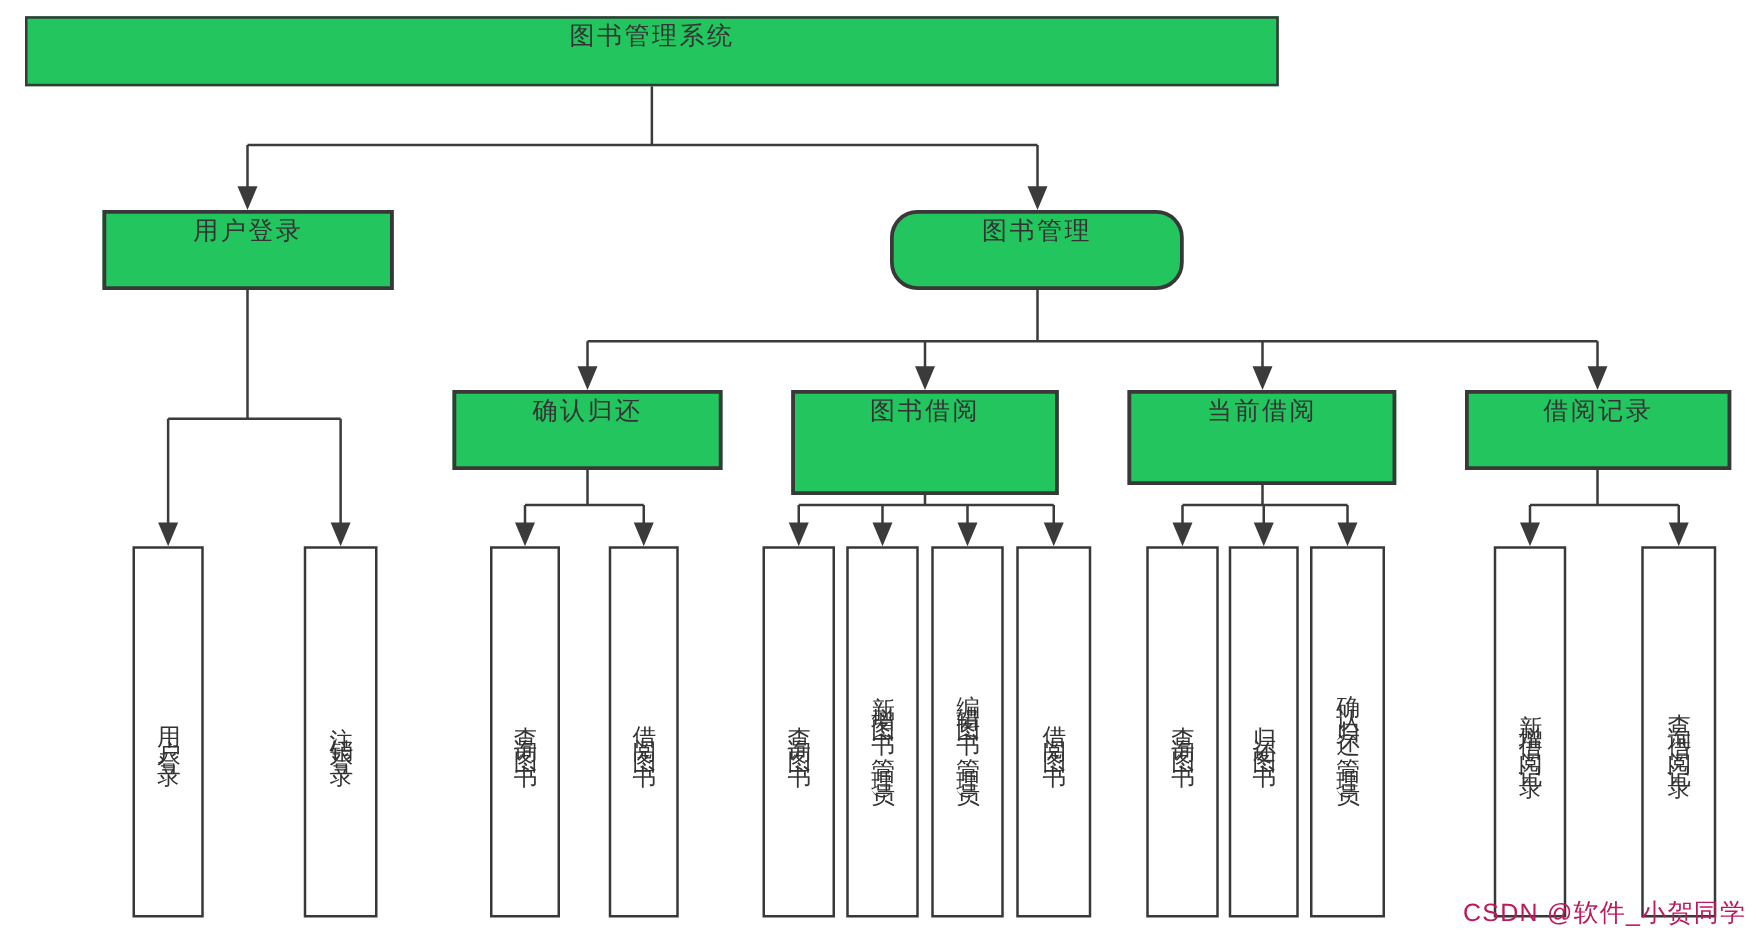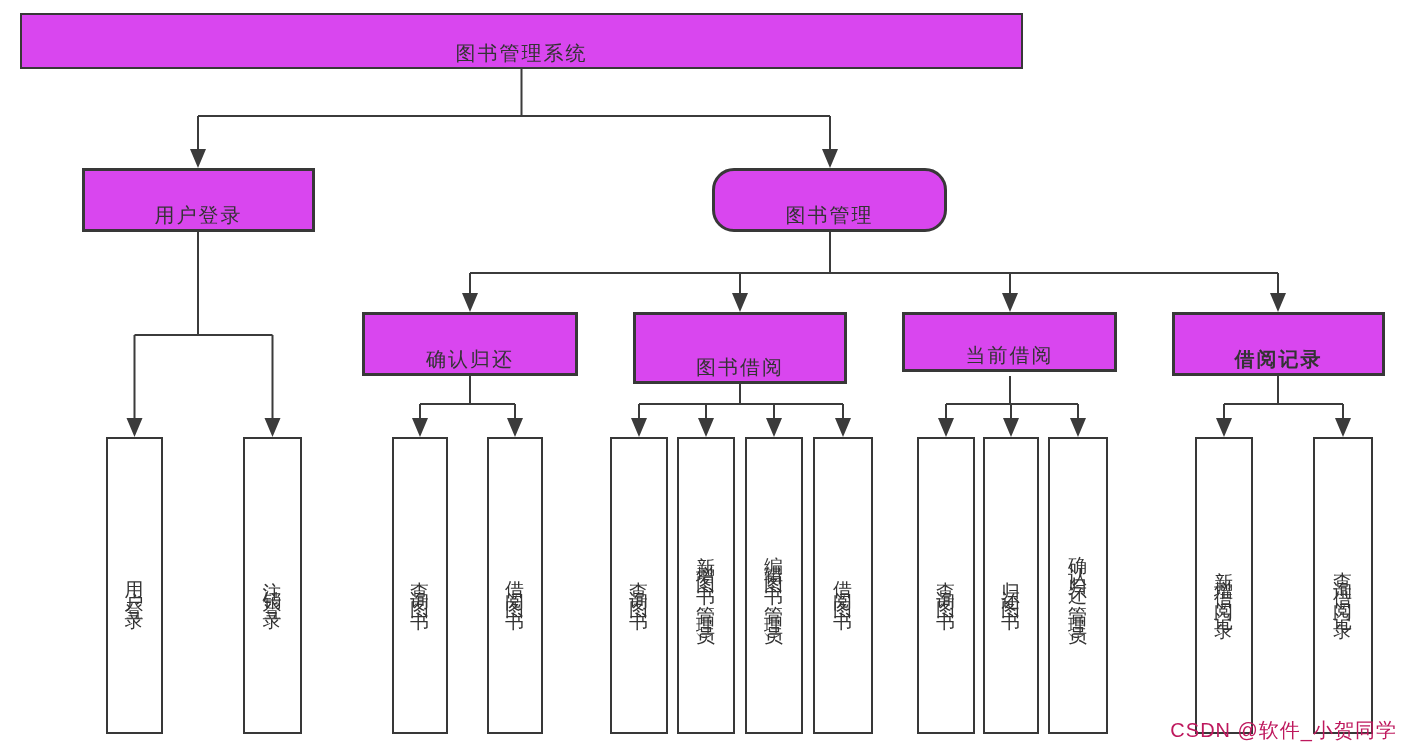--- a/index.html
+++ b/index.html
@@ -17,24 +17,24 @@
   }
   #connectors {
     position: absolute;
     left: 0;
     top: 0;
     z-index: 0;
   }
   .hbox {
     position: absolute;
     box-sizing: border-box;
-    background: #d946ef;
+    background: #22c55e;
     border: 3px solid #383838;
     display: flex;
-    align-items: flex-end;
+    align-items: flex-start;
     justify-content: center;
     z-index: 1;
   }
   .hbox.root { border-width: 2px; }
   .hbox span {
     font-size: 20px;
     color: #333333;
     letter-spacing: 2px;
     white-space: nowrap;
   }
@@ -97,27 +97,27 @@
   <div class="hbox" style="left:82px; top:168px; width:233px; height:64px;">
     <span>用户登录</span>
   </div>
   <div class="hbox" style="left:712px; top:168px; width:235px; height:64px;border-radius:22px;">
     <span>图书管理</span>
   </div>
 
   <div class="hbox" style="left:362px; top:312px; width:216px; height:64px;">
     <span>确认归还</span>
   </div>
-  <div class="hbox" style="left:633px; top:312px; width:214px; height:72px;">
+  <div class="hbox" style="left:633px; top:312px; width:214px; height:84px;">
     <span>图书借阅</span>
   </div>
-  <div class="hbox" style="left:902px; top:312px; width:215px; height:60px;">
+  <div class="hbox" style="left:902px; top:312px; width:215px; height:76px;">
     <span>当前借阅</span>
   </div>
-  <div class="hbox" style="left:1172px; top:312px; width:213px; height:64px;font-weight:bold;">
+  <div class="hbox" style="left:1172px; top:312px; width:213px; height:64px;">
     <span>借阅记录</span>
   </div>
 
   <div class="vbox" style="left:106px; top:437px; width:57px; height:297px;">
     <span>用户登录</span>
   </div>
   <div class="vbox" style="left:243px; top:437px; width:59px; height:297px;">
     <span>注销登录</span>
   </div>
 

